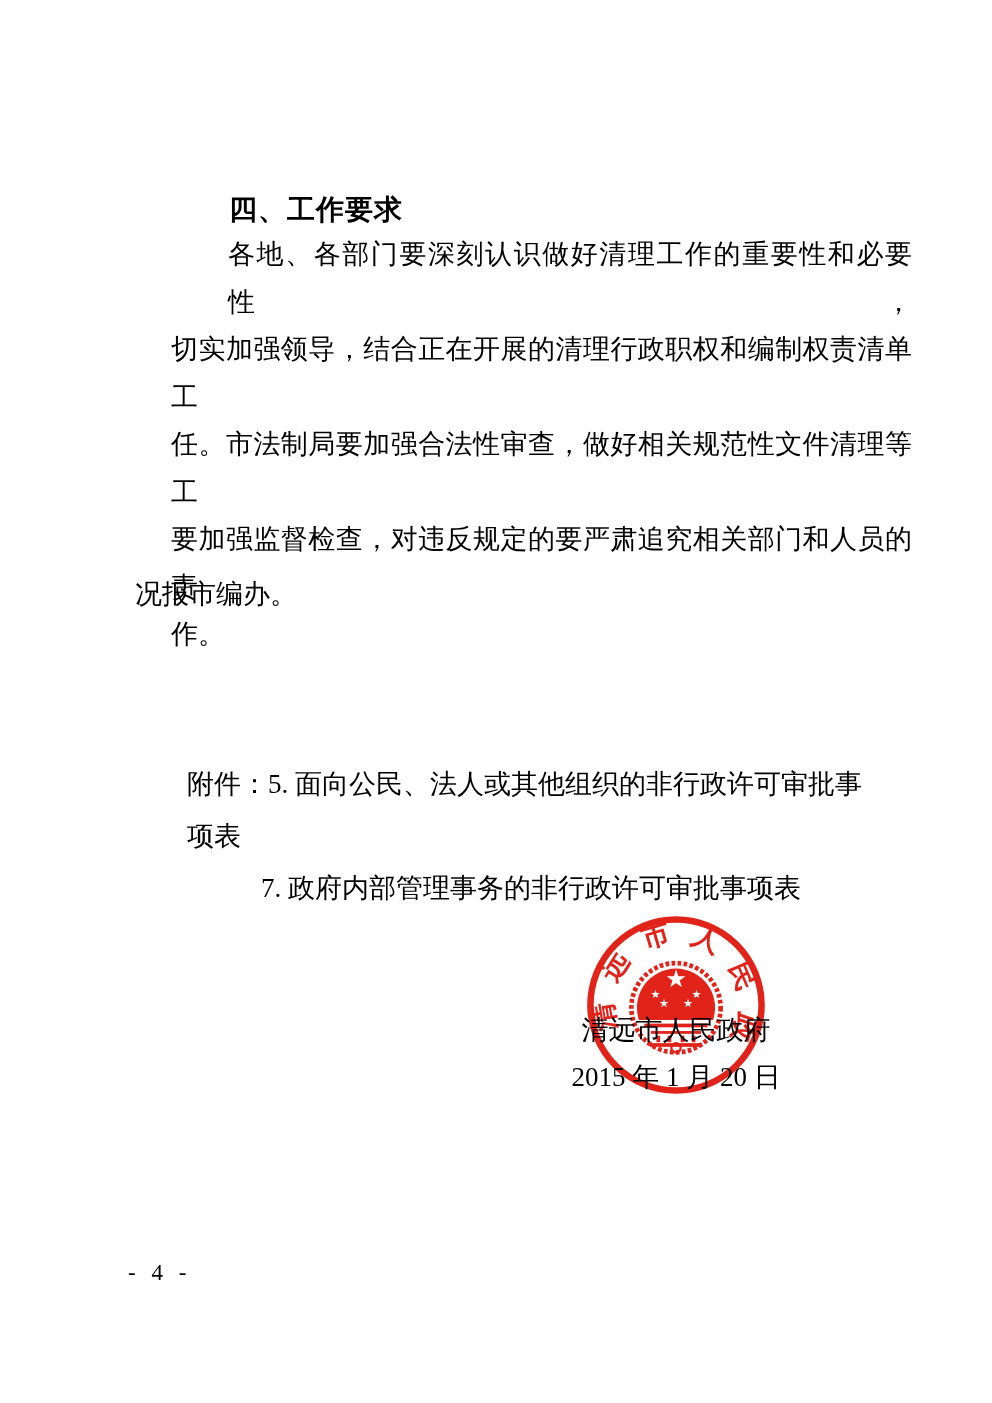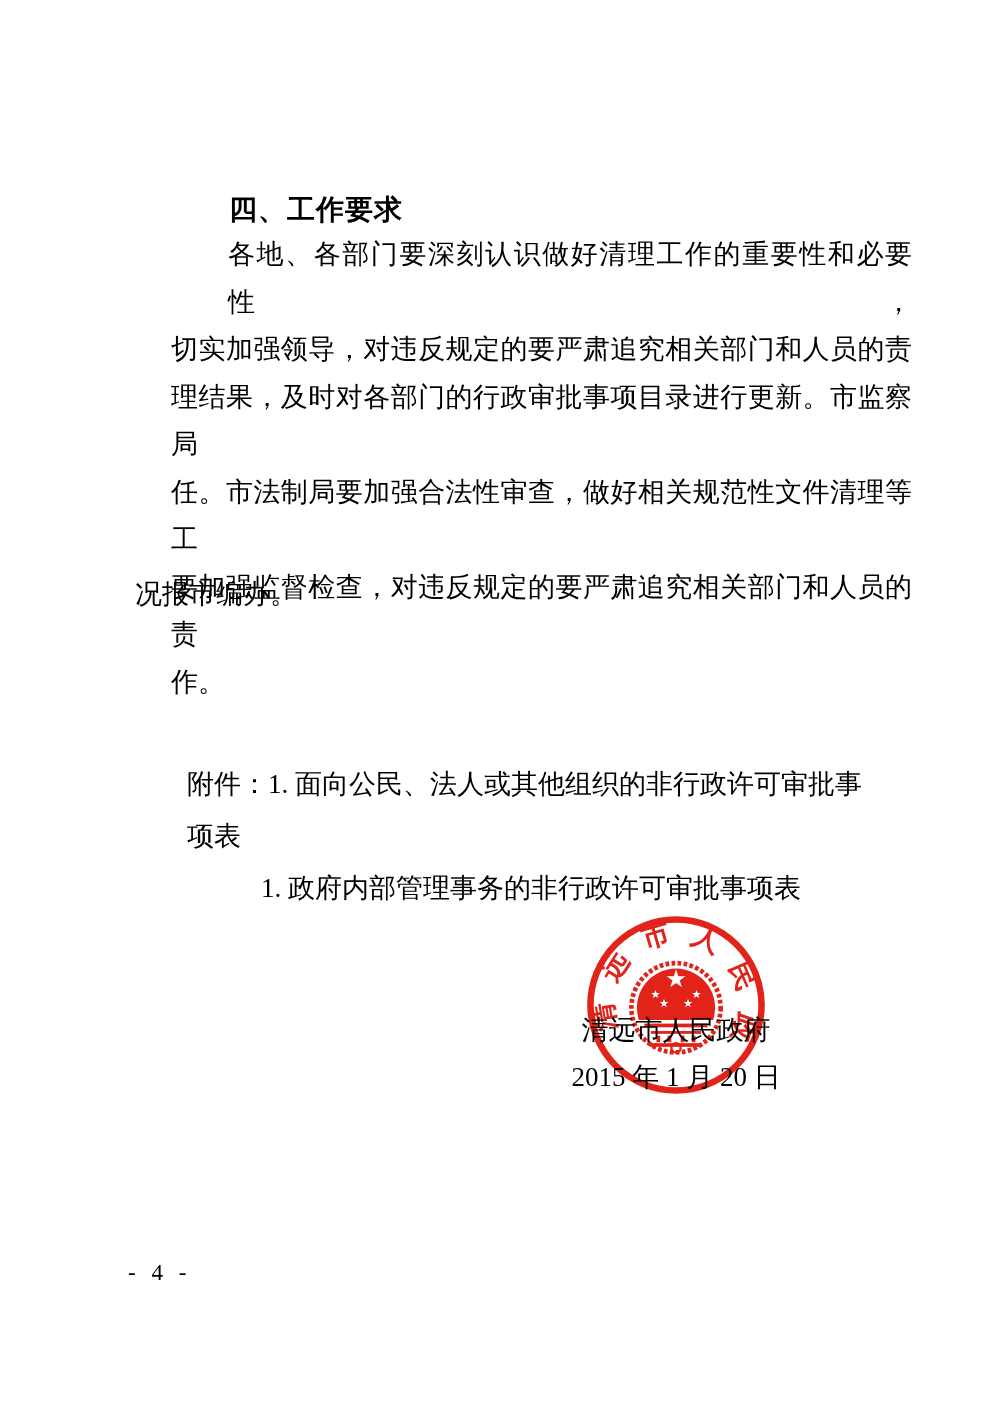--- a/index.html
+++ b/index.html
@@ -37,34 +37,33 @@
 </style>
 </head>
 <body>
 
 <div class="page">
 
   <div class="heading">四、工作要求</div>
 
   <div class="para" style="top:231px;margin-left:36px;">
     <div class="line indent">各地、各部门要深刻认识做好清理工作的重要性和必要性，</div>
-    <div class="line">切实加强领导，对违反规定的要严肃追究相关部门和人员的责</div>
-    <div class="line">理结果，及时对各部门的行政审批事项目录进行更新。市监察局</div>
+    <div class="line">切实加强领导，结合正在开展的清理行政职权和编制权责清单工</div>
     <div class="line">任。市法制局要加强合法性审查，做好相关规范性文件清理等工</div>
     <div class="line">要加强监督检查，对违反规定的要严肃追究相关部门和人员的责</div>
     <div class="line last">作。</div>
   </div>
 
   <div class="para" style="top:571px;">
     <div class="line last">况报市编办。</div>
   </div>
 
   <div class="attach">
-    <div class="l1">附件：1. 面向公民、法人或其他组织的非行政许可审批事项表</div>
-    <div class="l2">1. 政府内部管理事务的非行政许可审批事项表</div>
+    <div class="l1">附件：5. 面向公民、法人或其他组织的非行政许可审批事项表</div>
+    <div class="l2">7. 政府内部管理事务的非行政许可审批事项表</div>
   </div>
 
   <div class="sig-issuer">清远市人民政府</div>
   <div class="sig-date">2015 年 1 月 20 日</div>
 
   <svg class="seal" viewBox="0 0 200 200" aria-hidden="true">
 
     <circle cx="100" cy="100" r="92" fill="none" stroke="#e2231a" stroke-width="7"></circle>
 
     <defs>

